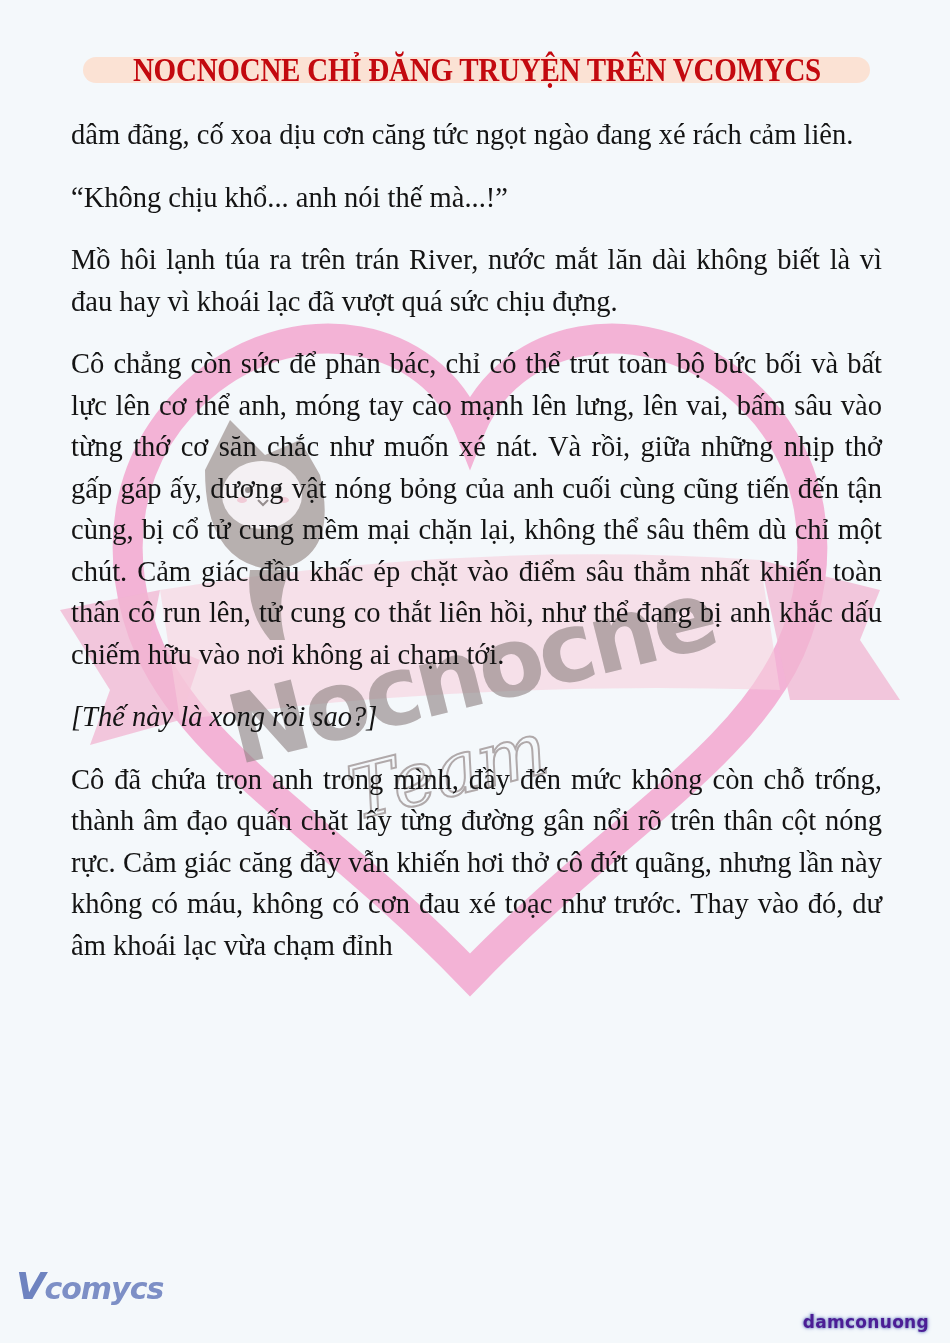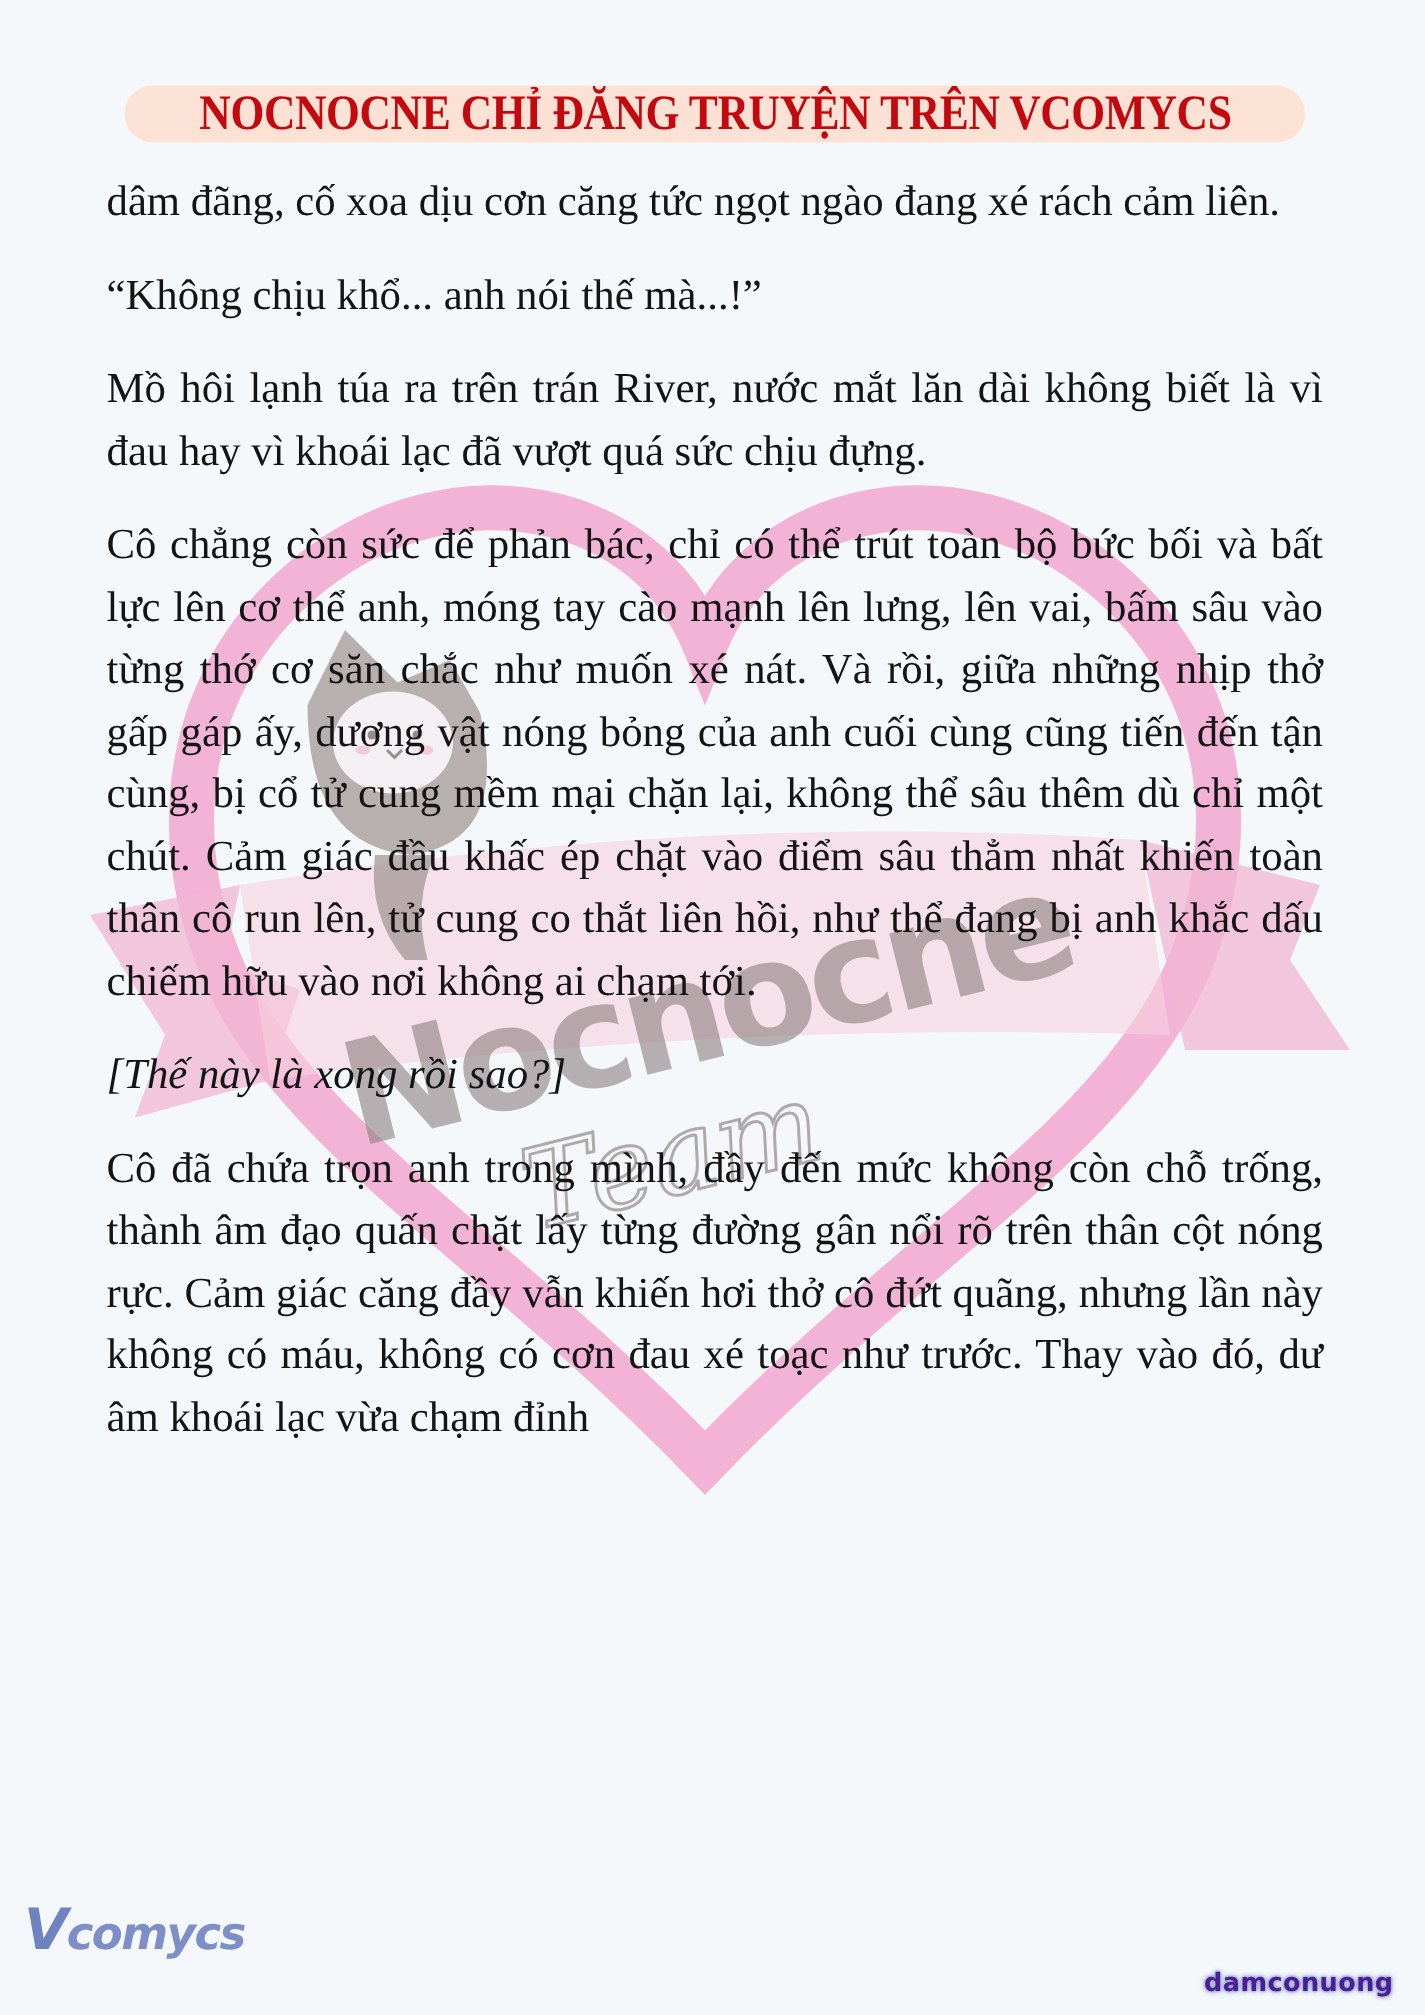--- a/index.html
+++ b/index.html
@@ -26,21 +26,21 @@
       left: 0; top: 0;
       width: 950px; height: 1343px;
       pointer-events: none;
       z-index: 1;
     }
     .title-bar {
       position: absolute;
       left: 83px;
       top: 57px;
       width: 787px;
-      height: 38px;
+      height: 26px;
       background: #fbe2d4;
       z-index: 2;
       display: flex;
       align-items: center;
       justify-content: center;
       border-radius: 19px;
     }
     .title-text {
       font-family: "Liberation Serif", "DejaVu Serif", serif;
       font-weight: bold;

